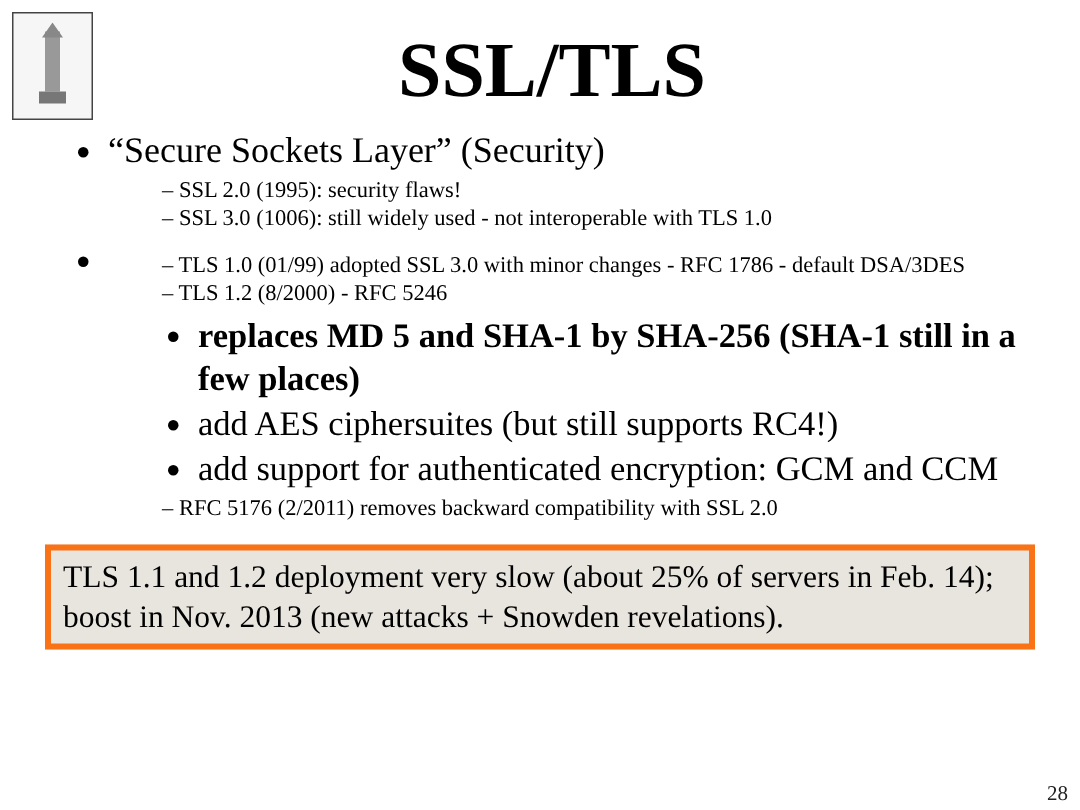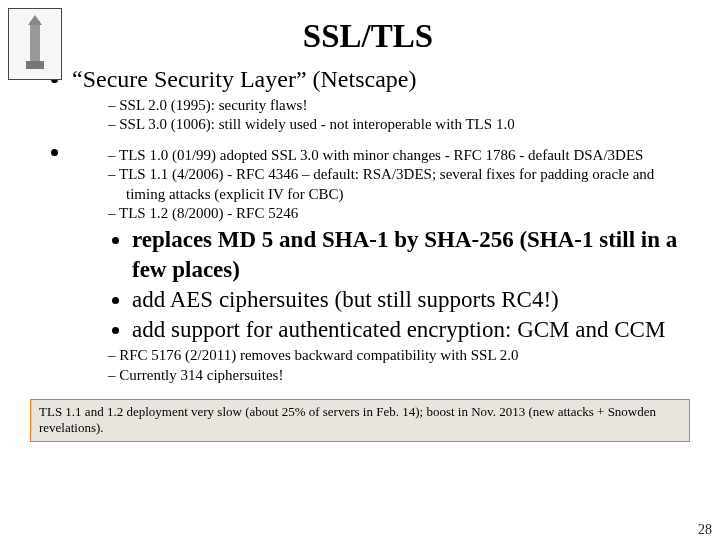--- a/index.html
+++ b/index.html
@@ -1,67 +1,65 @@
 <!DOCTYPE html>
 <html><head>
 <meta charset="utf-8">
 <style>
   * { box-sizing: border-box; margin: 0; padding: 0; }
   html, body { width: 720px; height: 540px; background: #fff; font-family: "Times New Roman", Times, serif; color: #000; }
   .slide { position: relative; width: 720px; height: 540px; padding: 18px 30px 12px 30px; }
   .logo { position: absolute; top: 8px; left: 8px; width: 54px; height: 72px; border: 1px solid #444; background: #f6f6f6; display:flex; align-items:center; justify-content:center; }
   .logo svg { width: 34px; height: 58px; }
-  .title { font-size: 33px; text-align: center; margin-bottom: 10px; margin-left: 16px; }
+  .title { font-size: 52px; text-align: center; margin-bottom: 10px; margin-left: 16px; }
   ul.top { list-style: disc; padding-left: 42px; }
   ul.top > li { font-size: 24px; margin-bottom: 4px; line-height: 1.2; }
   ul.dash { list-style: none; padding-left: 36px; margin-top: 2px; }
   ul.dash > li { font-size: 15px; line-height: 1.28; text-indent: -18px; padding-left: 18px; }
   ul.dash > li::before { content: "–  "; }
   ul.dot { list-style: disc; padding-left: 60px; margin-top: 2px; }
   ul.dot > li { font-size: 23px; line-height: 1.3; }
-  .box { margin-top: 14px; border: 1px solid #f97316; background: #e8e5de; padding: 4px 8px; font-size: 13px; line-height: 1.28; }
+  .box { margin-top: 14px; border: 4px solid #f97316; background: #e8e5de; padding: 4px 8px; font-size: 21px; line-height: 1.28; }
   .pagenum { position: absolute; right: 8px; bottom: 2px; font-size: 14px; color: #222; }
   strong { font-weight: bold; }
 </style>
 </head>
 <body>
 
 <div class="slide">
   <div class="logo">
     <svg viewBox="0 0 34 58">
         <rect x="12" y="6" width="10" height="40" fill="#999"></rect>
         <rect x="8" y="46" width="18" height="8" fill="#777"></rect>
         <polygon points="17,0 10,10 24,10" fill="#888"></polygon>
       </svg>
   </div>
 
   <h1 class="title">SSL/TLS</h1>
 
   <ul class="top">
     <li>
-      <span>“Secure Security Layer” (Netscape)</span>
+      <span>“Secure Sockets Layer” (Security)</span>
       <ul class="dash">
         <li>SSL 2.0 (1995): security flaws!</li>
         <li>SSL 3.0 (1006): still widely used - not interoperable with TLS 1.0</li>
       </ul>
     </li>
     <li>
       <ul class="dash">
         <li>TLS 1.0 (01/99) adopted SSL 3.0 with minor changes - RFC 1786 - default DSA/3DES</li>
-        <li>TLS 1.1 (4/2006) - RFC 4346 – default: RSA/3DES; several fixes for padding oracle and timing attacks (explicit IV for CBC)</li>
         <li>TLS 1.2 (8/2000)  - RFC 5246</li>
       </ul>
       <ul class="dot">
         <li><strong>replaces MD 5 and SHA-1 by SHA-256 (SHA-1 still in a few places)</strong></li>
         <li>add AES ciphersuites (but still supports RC4!)</li>
         <li>add support for authenticated encryption: GCM and CCM</li>
       </ul>
       <ul class="dash">
         <li>RFC 5176 (2/2011) removes backward compatibility with SSL 2.0</li>
-        <li>Currently 314 ciphersuites!</li>
       </ul>
     </li>
   </ul>
 
   <div class="box">TLS 1.1 and 1.2 deployment very slow (about 25% of servers in Feb. 14); boost in Nov. 2013 (new attacks + Snowden revelations).</div>
 
   <div class="pagenum">28</div>
 </div>
 
 </body></html>

